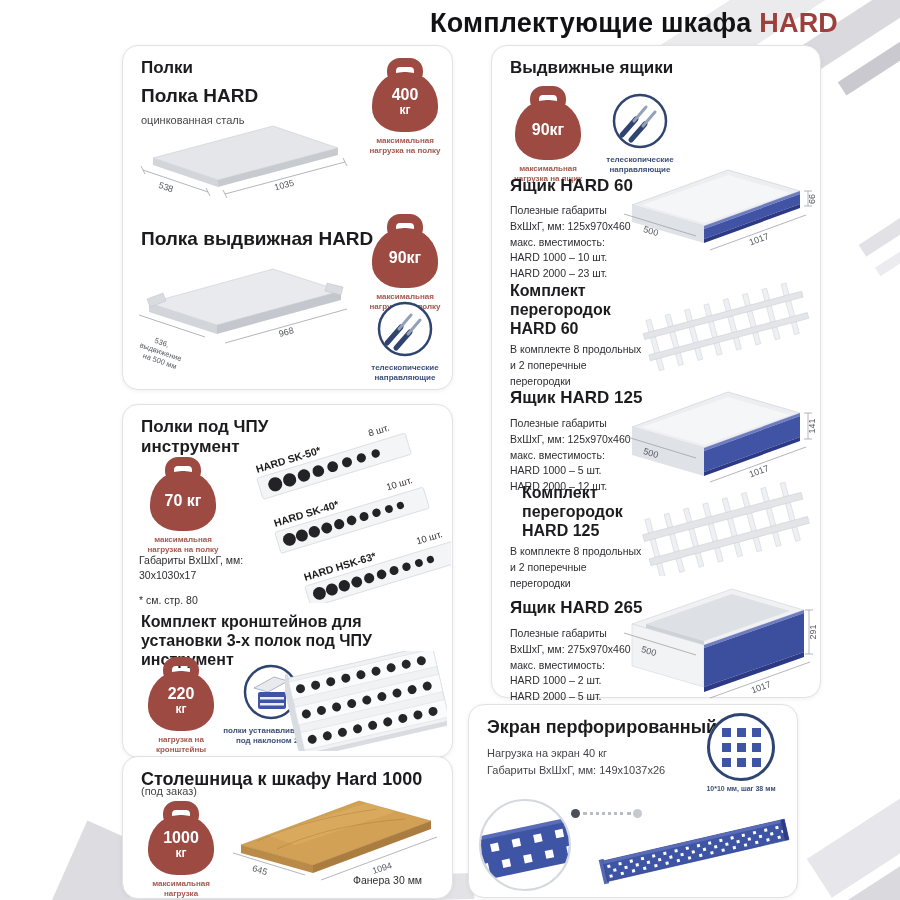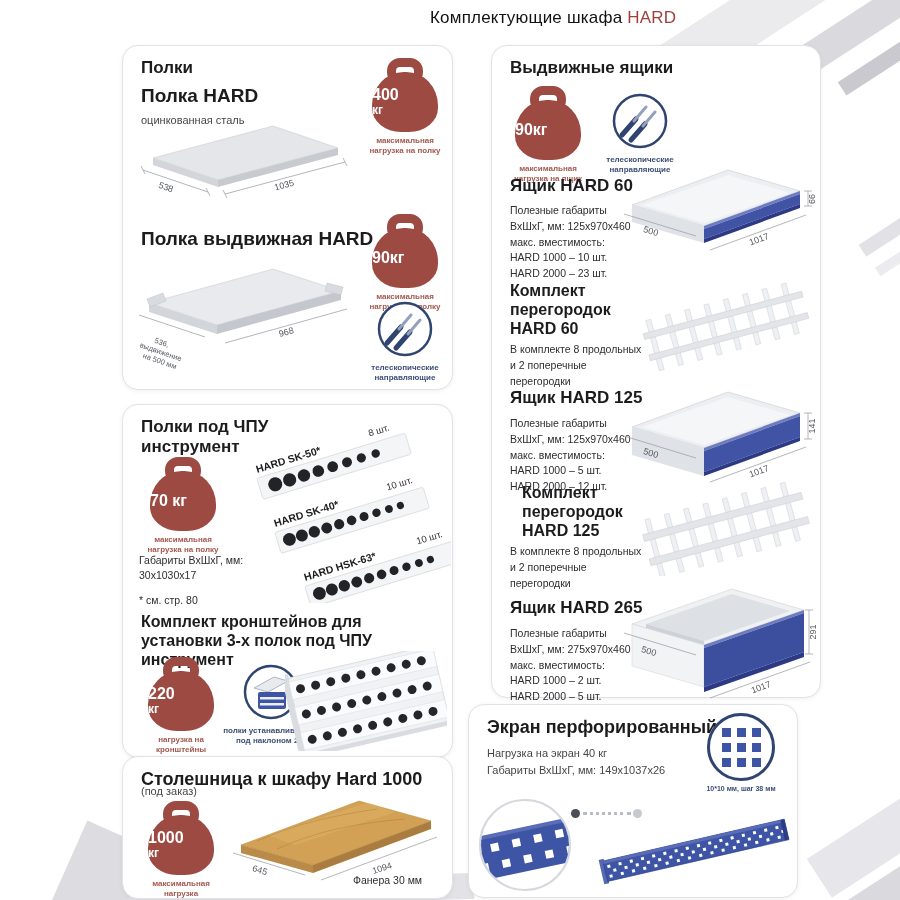--- a/index.html
+++ b/index.html
@@ -1,29 +1,29 @@
 <!DOCTYPE html>
 <html><head>
 <meta charset="utf-8">
 <style>
   html,body{margin:0;padding:0;}
   body{width:900px;height:900px;background:#fff;font-family:"Liberation Sans",sans-serif;color:#1c1c1e;position:relative;overflow:hidden;}
   .abs{position:absolute;}
   .deco{position:absolute;z-index:0;}
   .card{position:absolute;background:#fff;border:1px solid #e2e2e6;border-radius:16px;box-shadow:0 1px 4px rgba(40,40,60,.07);z-index:2;}
-  .h-title{font-size:17px;font-weight:normal;letter-spacing:.2px;color:#121214;z-index:3;}
+  .h-title{font-size:27px;font-weight:bold;letter-spacing:.2px;color:#121214;z-index:3;}
   .h-title .brand{color:#9e3f3c;}
   .t17{font-size:17px;font-weight:bold;line-height:1.15;}
   .t19{font-size:19px;font-weight:bold;line-height:1.1;}
   .t16{font-size:16px;font-weight:bold;line-height:1.2;}
   .small{font-size:11px;color:#46464a;}
   .specs{font-size:10.5px;line-height:1.5;color:#2e2e32;}
   .kb{display:flex;flex-direction:column;align-items:center;width:92px;}
   .kb-handle{width:36px;height:27px;border:9px solid #9c4a42;border-radius:13px;box-sizing:border-box;}
-  .kb-body{margin-top:-13px;width:66px;height:60px;background:#9c4a42;border-radius:48% 48% 44% 44% / 56% 56% 40% 40%;display:flex;flex-direction:column;justify-content:center;color:#fff;font-weight:bold;line-height:1.05;position:relative;z-index:1;}
+  .kb-body{margin-top:-13px;width:66px;height:60px;background:#9c4a42;border-radius:48% 48% 44% 44% / 56% 56% 40% 40%;display:flex;flex-direction:column;align-items:center;justify-content:center;color:#fff;font-weight:bold;line-height:1.05;position:relative;z-index:1;}
   .kb-val{font-size:16px;}
   .kb-unit{font-size:12px;}
   .kb-cap{margin-top:4px;font-size:8px;font-weight:bold;color:#a4584e;text-align:center;line-height:1.3;width:92px;}
   .cic{display:flex;flex-direction:column;align-items:center;width:96px;}
   .cic-cap{margin-top:3px;font-size:8px;font-weight:bold;color:#3c4f78;text-align:center;line-height:1.3;width:96px;}
   .dim{fill:#55585e;font-size:9px;}
   .dimline{stroke:#a0a3a9;stroke-width:0.8;}
   .pfgrid{display:grid;grid-template-columns:repeat(3,9px);grid-gap:6px;}
   .pfgrid span{width:9px;height:9px;background:#3e55a6;display:block;}
   .zoomcircle{position:absolute;border-radius:50%;border:2px solid #d5d8dd;background:#fff;overflow:hidden;}

